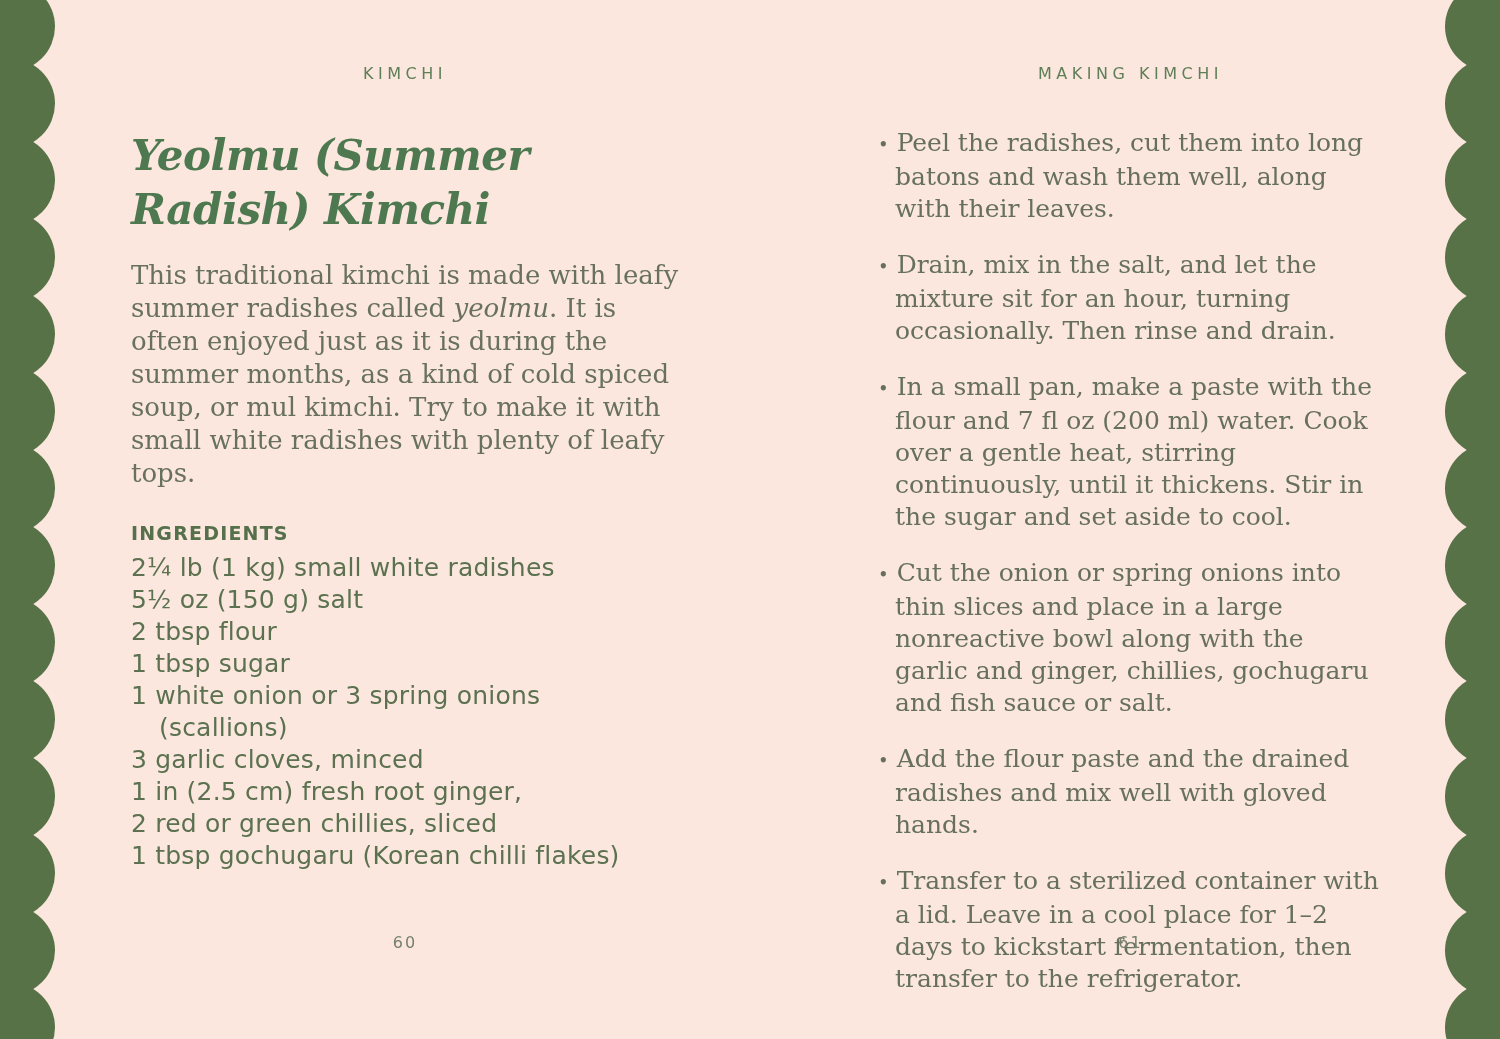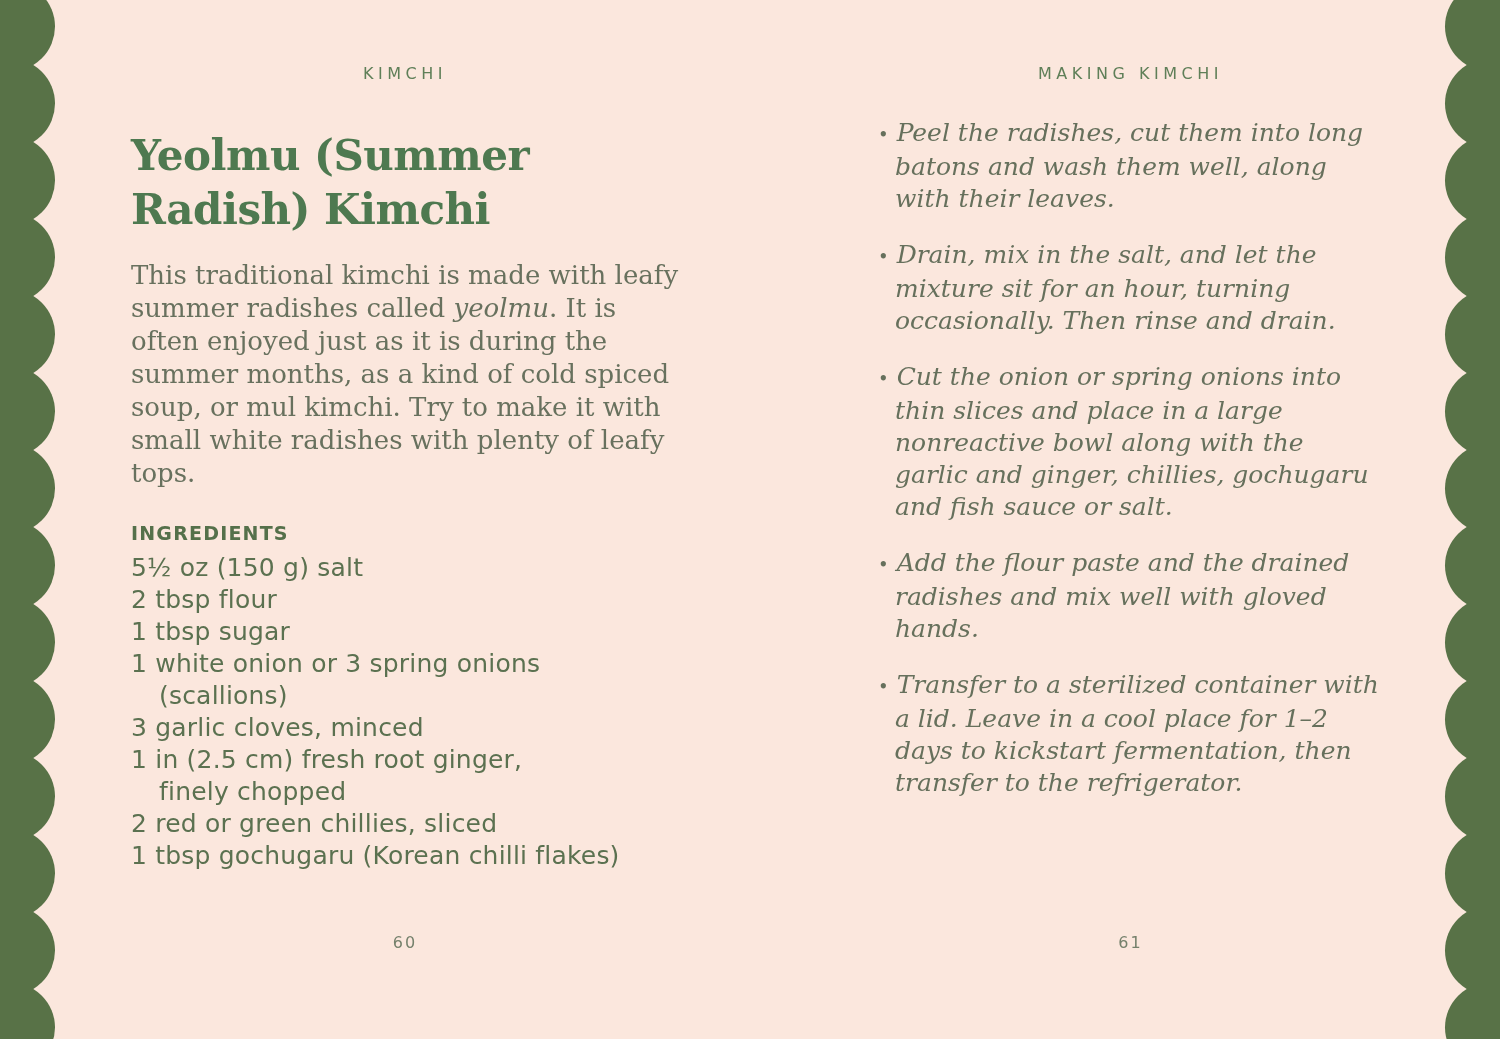--- a/index.html
+++ b/index.html
@@ -28,20 +28,21 @@
     text-align: center;
     font-family: "DejaVu Sans", sans-serif;
     font-size: 16px;
     letter-spacing: 4.5px;
     color: #5f7f58;
   }
 
   .recipe-title {
     margin: 46px 0 0 0;
     font-family: "DejaVu Serif", serif;
+    font-style: italic;
     font-weight: bold;
     font-size: 42px;
     line-height: 54px;
     letter-spacing: -0.5px;
     color: #4e7950;
   }
 
   .intro {
     margin: 22px 0 0 0;
     font-size: 26px;
@@ -62,21 +63,21 @@
   .ingredients {
     margin-top: 8px;
     font-family: "DejaVu Sans", sans-serif;
     font-size: 25px;
     line-height: 32px;
     letter-spacing: 0.2px;
     color: #5b7150;
   }
   .ing.indent { padding-left: 28px; }
 
-  .steps { margin-top: 34px; font-style: italic; }
+  .steps { margin-top: 44px; }
   .step {
     font-size: 25px;
     line-height: 32px;
     color: #66705c;
     padding-left: 17px;
     text-indent: -17px;
     margin-bottom: 24px;
   }
   .step::before {
     content: "\2022";
@@ -120,40 +121,41 @@
 <div class="page page-left">
   <div class="running-head">KIMCHI</div>
 
   <h1 class="recipe-title">Yeolmu (Summer Radish) Kimchi</h1>
 
   <p class="intro"><span>This traditional kimchi is made with leafy summer radishes called </span><em>yeolmu</em><span>. It is often enjoyed just as it is during the summer months, as a kind of cold spiced soup, or mul kimchi. Try to make it with small white radishes with plenty of leafy tops.</span></p>
 
   <div class="ingredients-heading">INGREDIENTS</div>
 
   <div class="ingredients">
+    <div class="ing">2¼ lb (1 kg) small white radishes</div>
     <div class="ing">5½ oz (150 g) salt</div>
     <div class="ing">2 tbsp flour</div>
     <div class="ing">1 tbsp sugar</div>
     <div class="ing">1 white onion or 3 spring onions</div>
     <div class="ing indent">(scallions)</div>
     <div class="ing">3 garlic cloves, minced</div>
     <div class="ing">1 in (2.5 cm) fresh root ginger,</div>
-    <div class="ing indent">finely chopped</div>
     <div class="ing">2 red or green chillies, sliced</div>
     <div class="ing">1 tbsp gochugaru (Korean chilli flakes)</div>
   </div>
 
   <div class="page-num">60</div>
 </div>
 
 <div class="page page-right">
   <div class="running-head">MAKING KIMCHI</div>
 
   <div class="steps">
     <div class="step">Peel the radishes, cut them into long batons and wash them well, along with their leaves.</div>
     <div class="step">Drain, mix in the salt, and let the mixture sit for an hour, turning occasionally. Then rinse and drain.</div>
+    <div class="step">In a small pan, make a paste with the flour and 7 fl oz (200 ml) water. Cook over a gentle heat, stirring continuously, until it thickens. Stir in the sugar and set aside to cool.</div>
     <div class="step">Cut the onion or spring onions into thin slices and place in a large nonreactive bowl along with the garlic and ginger, chillies, gochugaru and fish sauce or salt.</div>
     <div class="step">Add the flour paste and the drained radishes and mix well with gloved hands.</div>
     <div class="step">Transfer to a sterilized container with a lid. Leave in a cool place for 1–2 days to kickstart fermentation, then transfer to the refrigerator.</div>
   </div>
 
   <div class="page-num">61</div>
 </div>
 
 </body></html>

